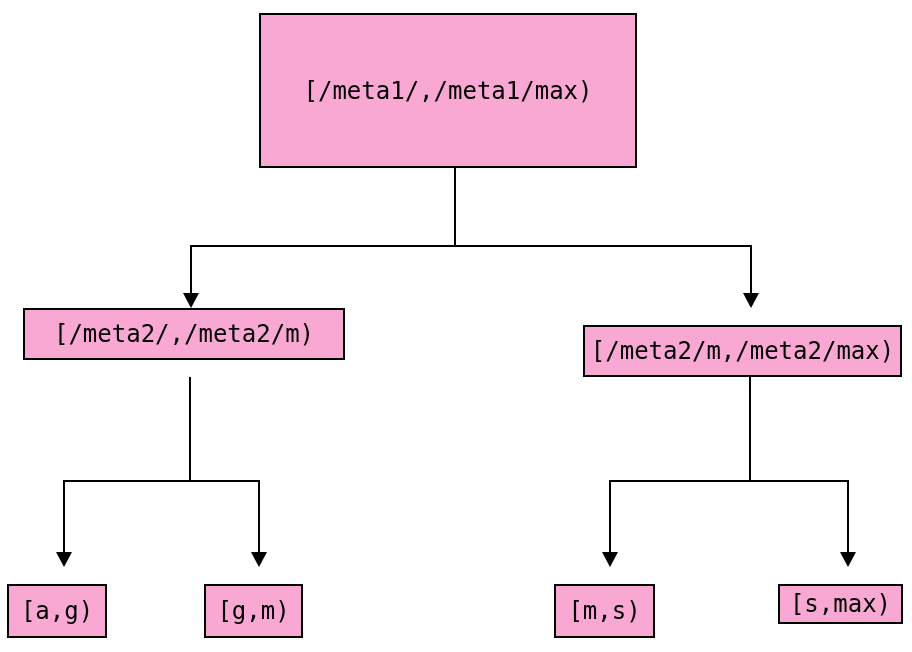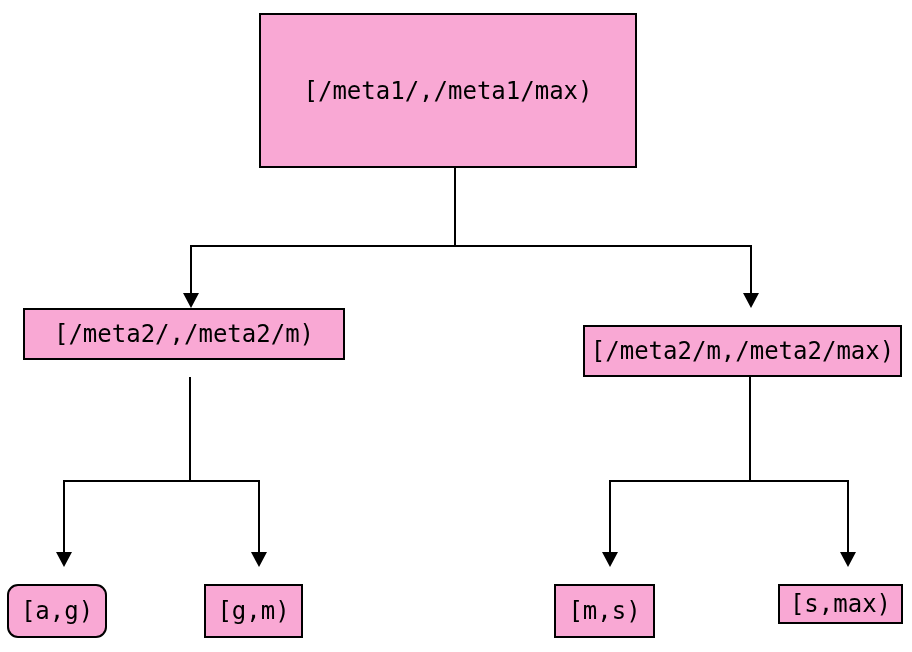--- a/index.html
+++ b/index.html
@@ -39,21 +39,21 @@
     font-size: 24px;
     line-height: 1;
     display: flex;
     align-items: center;
     justify-content: center;
     white-space: nowrap;
   }
   .node-root      { left: 259px; top: 13px;  width: 378px; height: 155px; }
   .node-mid-left  { left: 23px;  top: 308px; width: 322px; height: 52px; }
   .node-mid-right { left: 583px; top: 325px; width: 319px; height: 52px; }
-  .node-leaf-ag   { left: 7px;   top: 584px; width: 100px; height: 54px; border-radius: 11px; }
+  .node-leaf-ag   { left: 7px;   top: 584px; width: 100px; height: 54px; }
   .node-leaf-gm   { left: 204px; top: 584px; width: 99px;  height: 54px; }
   .node-leaf-ms   { left: 554px; top: 584px; width: 101px; height: 54px; }
   .node-leaf-smax { left: 778px; top: 584px; width: 125px; height: 40px; }
 </style>
 </head>
 <body>
 
 <div class="canvas">
 
   <svg class="connectors" viewBox="0 0 912 652" xmlns="http://www.w3.org/2000/svg">

